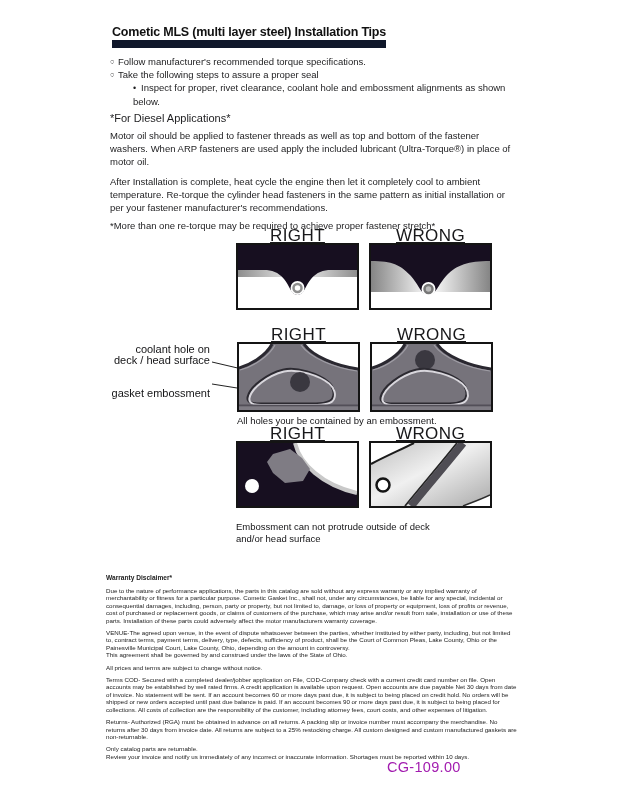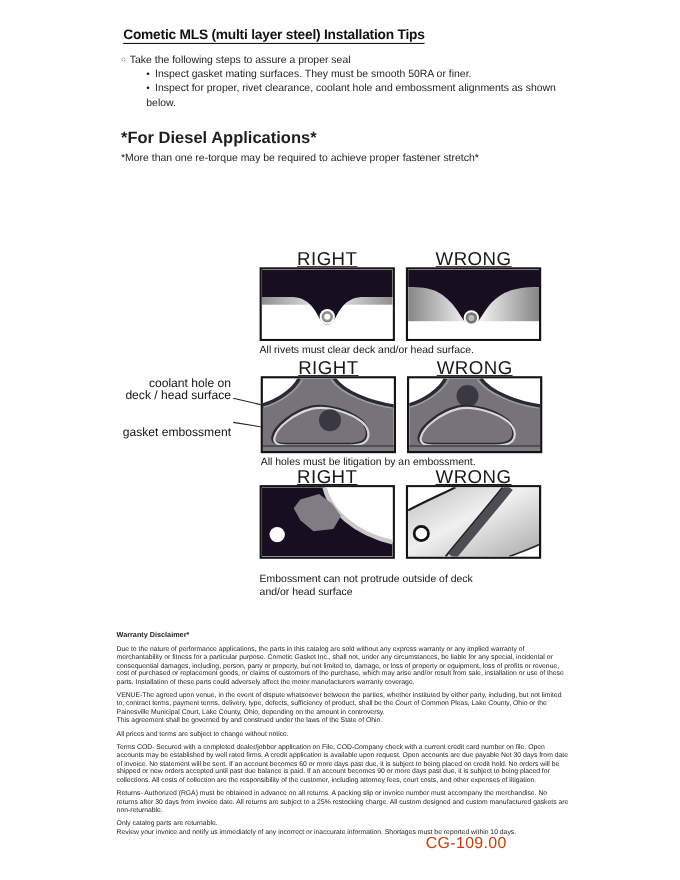--- a/index.html
+++ b/index.html
@@ -3,27 +3,27 @@
 <meta charset="utf-8">
 <style>
   * { margin:0; padding:0; box-sizing:border-box; }
   html,body { background:#ffffff; }
   body { font-family:"Liberation Sans","DejaVu Sans",sans-serif; color:#1d1d1f; }
   .page { position:relative; width:618px; height:800px; background:#fff; overflow:hidden; }
 
   
   .main-text { position:absolute; left:110px; top:22px; width:408px; }
   .doc-title { display:inline-block; font-size:12.5px; font-weight:bold; letter-spacing:-0.2px;
-               color:#111; border-bottom:1px solid #0f172a; padding-bottom:1px; margin-left:2px; }
+               color:#111; border-bottom:8px solid #0f172a; padding-bottom:1px; margin-left:2px; }
   .tips-list { list-style:none; margin-top:7px; font-size:9.5px; line-height:13px; }
   .tips-list li { position:relative; }
   .tip-l1 .marker { display:inline-block; width:8px; font-size:7.5px; vertical-align:1px; }
   .tip-l2 { margin-left:23px; }
   .tip-l2 .marker { display:inline-block; width:8px; font-size:9px; }
-  .diesel-heading { font-size:15px; font-weight:bold; margin-top:19px; line-height:13px; }
+  .diesel-heading { font-size:11px; font-weight:normal; margin-top:4px; line-height:13px; }
   .body-para { font-size:9.5px; line-height:13px; margin-top:4px; }
   .body-para.gap { margin-top:7px; }
   .retorque-note { font-size:9.5px; line-height:13px; margin-top:5px; }
 
   
   .figure { position:absolute; width:256px; }
   .fig-labels { display:flex; gap:10px; }
   .fig-labels span { width:123px; text-align:center; font-size:17px; letter-spacing:0.4px;
                      color:#18181a; line-height:13px;text-decoration:underline; }
   .fig-boxes { display:flex; gap:10px; margin-top:1px; }
@@ -33,37 +33,39 @@
 
   
   .anno { position:absolute; width:112px; text-align:right; font-size:11px; line-height:10.5px; color:#141416; }
   .anno-lines { position:absolute; }
 
   
   .disclaimer { position:absolute; left:106px; top:574px; width:411px; color:#222; }
   .disclaimer h2 { font-size:6.6px; font-weight:bold; margin-bottom:6px; }
   .disclaimer p { font-size:6.2px; line-height:7.4px; margin-bottom:5px; white-space:pre-line; }
 
-  .page-code { position:absolute; left:387px; top:759px; font-size:14.5px; letter-spacing:0.3px; color:#c2410c; }
+  .page-code { position:absolute; left:387px; top:759px; font-size:14.5px; letter-spacing:0.3px; color:#a21caf; }
 </style>
 </head>
 <body>
 
 <div class="page">
 
   <div class="main-text">
     <h1 class="doc-title">Cometic MLS (multi layer steel) Installation Tips</h1>
 
     <ul class="tips-list">
+      <li class="tip-l1"><span class="marker">○</span><span>Follow manufacturer's recommended torque specifications.</span></li>
       <li class="tip-l1"><span class="marker">○</span><span>Take the following steps to assure a proper seal</span></li>
-      <li class="tip-l2"><span class="marker">•</span><span>Inspect gasket mating surfaces.  They must be smooth 50RA or finer.</span></li>
       <li class="tip-l2"><span class="marker">•</span><span>Inspect for proper, rivet clearance, coolant hole and embossment alignments as shown below.</span></li>
     </ul>
 
     <h2 class="diesel-heading">*For Diesel Applications*</h2>
+    <p class="body-para">Motor oil should be applied to fastener threads as well as top and bottom of the fastener washers. When ARP fasteners are used apply the included lubricant (Ultra-Torque®) in place of motor oil.</p>
+    <p class="body-para gap">After Installation is complete, heat cycle the engine then let it completely cool to ambient temperature. Re-torque the cylinder head fasteners in the same pattern as initial installation or per your fastener manufacturer's recommendations.</p>
     <p class="retorque-note">*More than one re-torque may be required to achieve proper fastener stretch*</p>
   </div>
 
   <div class="figure" style="left:236px; top:229px;">
     <div class="fig-labels">
       <span>RIGHT</span>
       <span>WRONG</span>
     </div>
     <div class="fig-boxes">
       <div class="fig-box">
@@ -94,21 +96,20 @@
             </linearGradient>
           </defs>
           <rect width="119" height="63" fill="#fff"></rect>
           <rect y="16" width="119" height="31" fill="url(#g1b)"></rect>
           <path d="M0,0 H119 V16 C97,16 86,20 76,30 C66,41 65,50 57.5,50 C50,50 49,41 39,30 C29,20 22,16 0,16 Z" fill="#170f20"></path>
           <circle cx="57.5" cy="44" r="7" fill="#fff"></circle>
           <circle cx="57.5" cy="44" r="4" fill="#bbbbbb" stroke="#777777" stroke-width="2.5"></circle>
         </svg>
       </div>
     </div>
-    <div class="fig-caption">All rivets must clear deck and/or head surface.</div>
   </div>
 
   <div class="anno" style="left:98px; top:344px;">
     <div>coolant hole on</div>
     <div>deck / head surface</div>
   </div>
   <div class="anno" style="left:98px; top:388px;">
     <div>gasket embossment</div>
   </div>
   <svg class="anno-lines" style="left:210px; top:355px;" width="92" height="42" viewBox="0 0 92 42">
@@ -148,21 +149,21 @@
           <path d="M36,1 C31,11 16,22 1,26" stroke="#a09ea6" stroke-width="1.2" fill="none"></path>
           <path d="M62,1 C71,14 96,24 118,27" stroke="#a09ea6" stroke-width="1.2" fill="none"></path>
           <circle cx="53" cy="16" r="10" fill="#3a3840"></circle>
           <path d="M9,53 C11,43 28,30 44,26 C58,23 79,30 89,38 C95,43 96,50 94,54 C92,59 85,60 73,60 H21 C13,60 8,58 9,53 Z" fill="none" stroke="#2c2a31" stroke-width="2.8"></path>
           <path d="M10.5,54 C12.5,44 29,31.5 45,27.5 C59,24.5 80,31.5 90,39.5 C96,44.5 97,51 95,55 C93,60 86,61 74,61 H22 C14,61 9.5,59 10.5,54 Z" fill="none" stroke="#d8d6dc" stroke-width="2"></path>
           <rect y="60.5" width="119" height="2" fill="#524f58"></rect>
           <rect y="62.5" width="119" height="3.5" fill="#7f7c84"></rect>
         </svg>
       </div>
     </div>
-    <div class="fig-caption">All holes must be litigation by an embossment.</div>
+    <div class="fig-caption">All holes your be contained by an embossment.</div>
   </div>
 
   <div class="figure" style="left:236px; top:427px;">
     <div class="fig-labels">
       <span>RIGHT</span>
       <span>WRONG</span>
     </div>
     <div class="fig-boxes">
       <div class="fig-box">
         <svg width="119" height="63" viewBox="0 0 119 63">

